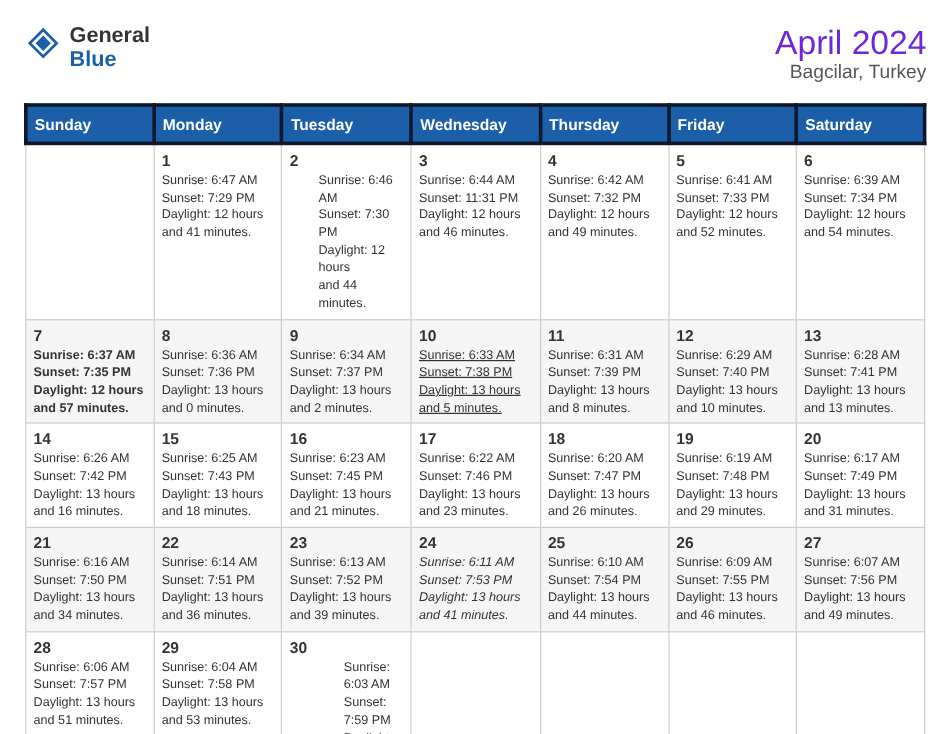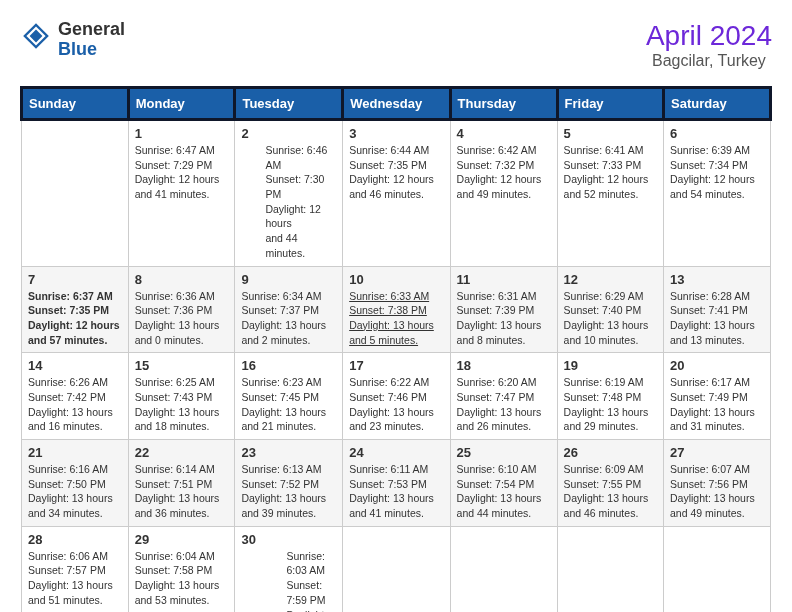--- a/index.html
+++ b/index.html
@@ -44,21 +44,20 @@
       text-align: right;
     }
     .title-month {
       font-size: 28px;
       font-weight: normal;
       color: #6d28d9;
     }
     .title-location {
       font-size: 16px;
       color: #555;
-      text-align: center;
     }
     table {
       width: 100%;
       border-collapse: collapse;
       font-size: 11px;
     }
     thead tr th {
       background-color: #1a5fa8;
       color: #fff;
       text-align: left;
@@ -140,21 +139,21 @@
         <td>
           <span class="day-num">2</span>
           <div class="day-info" style="white-space: pre-line; margin-left: 24px;">Sunrise: 6:46 AM
 Sunset: 7:30 PM
 Daylight: 12 hours
 and 44 minutes.</div>
         </td>
         <td>
           <span class="day-num">3</span>
           <div class="day-info" style="white-space: pre-line;">Sunrise: 6:44 AM
-Sunset: 7:35 PM
+Sunset: 11:31 PM
 Daylight: 12 hours
 and 46 minutes.</div>
         </td>
         <td>
           <span class="day-num">4</span>
           <div class="day-info" style="white-space: pre-line;">Sunrise: 6:42 AM
 Sunset: 7:32 PM
 Daylight: 12 hours
 and 49 minutes.</div>
         </td>
@@ -292,21 +291,21 @@
         </td>
         <td>
           <span class="day-num">23</span>
           <div class="day-info" style="white-space: pre-line;">Sunrise: 6:13 AM
 Sunset: 7:52 PM
 Daylight: 13 hours
 and 39 minutes.</div>
         </td>
         <td>
           <span class="day-num">24</span>
-          <div class="day-info" style="white-space: pre-line;">Sunrise: 6:11 AM
+          <div class="day-info" style="white-space: pre-line; font-style: italic;">Sunrise: 6:11 AM
 Sunset: 7:53 PM
 Daylight: 13 hours
 and 41 minutes.</div>
         </td>
         <td>
           <span class="day-num">25</span>
           <div class="day-info" style="white-space: pre-line;">Sunrise: 6:10 AM
 Sunset: 7:54 PM
 Daylight: 13 hours
 and 44 minutes.</div>

